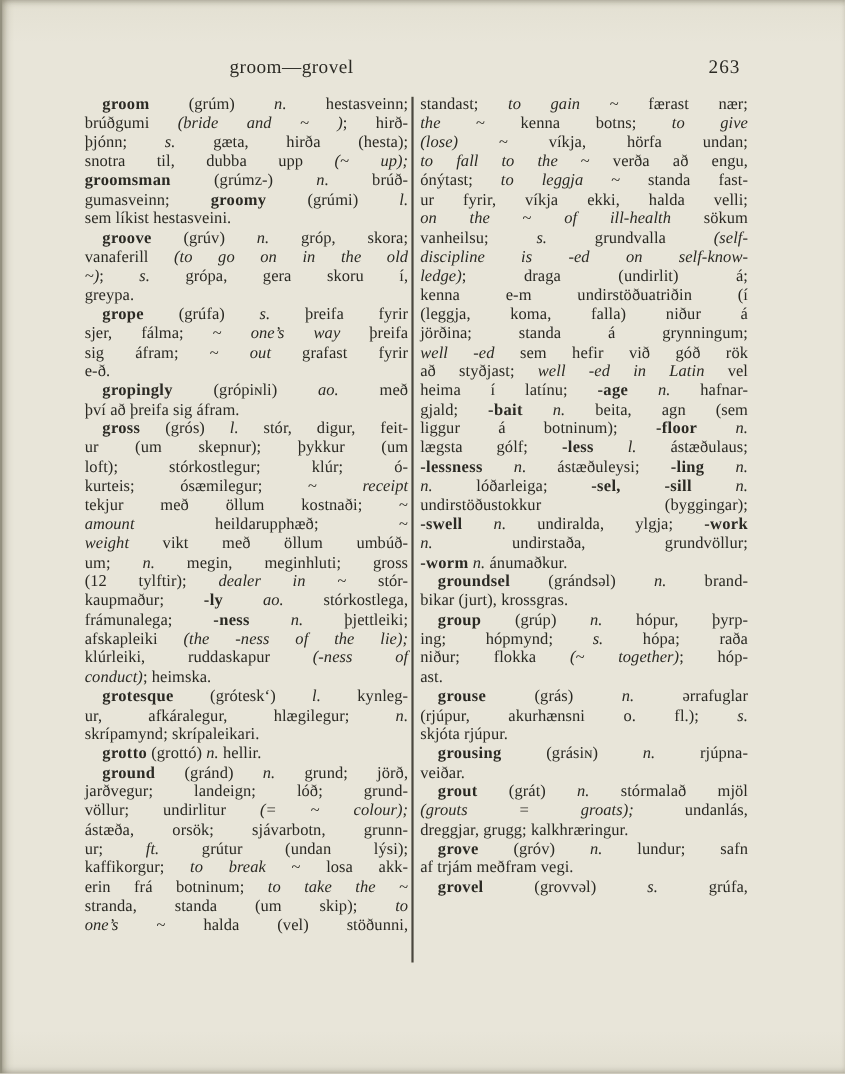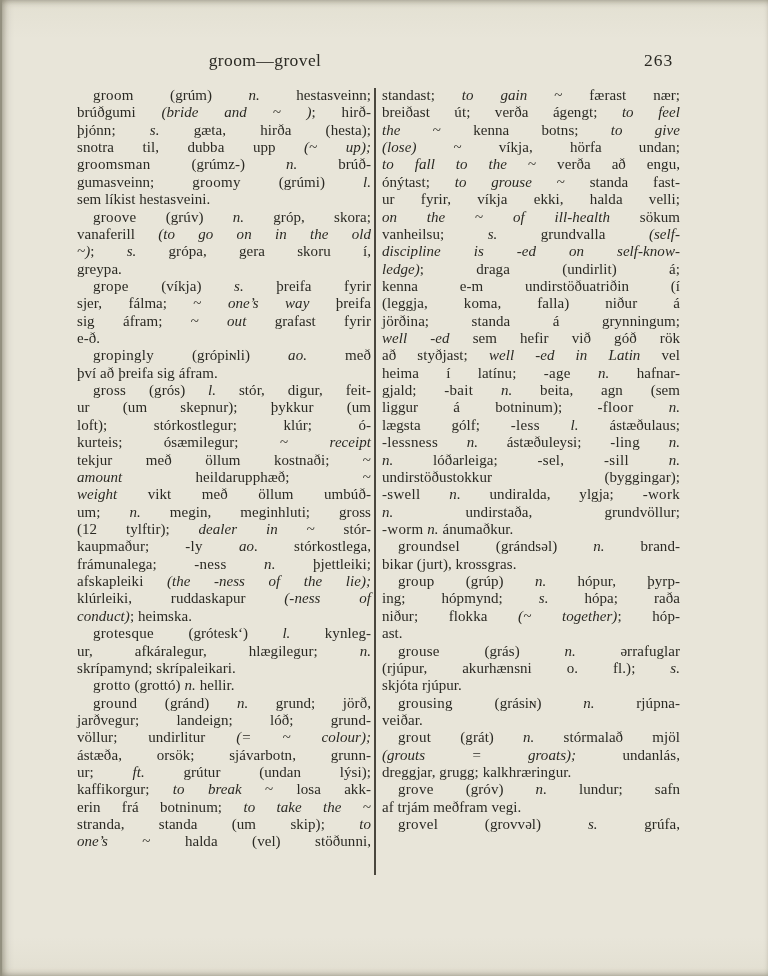--- a/index.html
+++ b/index.html
@@ -40,42 +40,42 @@
     background:var(--rule);
   }
   .tline{
     height:17.36px;line-height:17.36px;font-size:15px;
     text-align:justify;text-align-last:justify;
     white-space:nowrap;overflow:visible;
     letter-spacing:.05px;
   }
   .tline.noj{text-align:center;text-align-last:left;}
   .tline.ind{text-indent:16px;}
-  .bold{font-weight:400;letter-spacing:.3px;}
+  .bold{font-weight:700;letter-spacing:.3px;}
   .ital{font-style:italic;}
 </style>
 </head>
 <body>
 
 <div class="page">
   <div class="guide">groom—grovel</div>
   <div class="pagenum">263</div>
   <div class="col col-left">
       <div class="tline ind"><span class="bold">groom</span><span> (grúm) </span><span class="ital">n.</span><span> hestasveinn;</span></div>
       <div class="tline"><span>brúðgumi </span><span class="ital">(bride and ~ )</span><span>; hirð-</span></div>
       <div class="tline"><span>þjónn; </span><span class="ital">s.</span><span> gæta, hirða (hesta);</span></div>
       <div class="tline"><span>snotra til, dubba upp </span><span class="ital">(~ up);</span></div>
       <div class="tline"><span class="bold">groomsman</span><span> (grúmz-) </span><span class="ital">n.</span><span> brúð-</span></div>
       <div class="tline"><span>gumasveinn; </span><span class="bold">groomy</span><span> (grúmi) </span><span class="ital">l.</span></div>
       <div class="tline noj"><span>sem líkist hestasveini.</span></div>
       <div class="tline ind"><span class="bold">groove</span><span> (grúv) </span><span class="ital">n.</span><span> gróp, skora;</span></div>
       <div class="tline"><span>vanaferill </span><span class="ital">(to go on in the old</span></div>
       <div class="tline"><span class="ital">~)</span><span>; </span><span class="ital">s.</span><span> grópa, gera skoru í,</span></div>
       <div class="tline noj"><span>greypa.</span></div>
-      <div class="tline ind"><span class="bold">grope</span><span> (víkja) </span><span class="ital">s.</span><span> þreifa fyrir</span></div>
+      <div class="tline ind"><span class="bold">grope</span><span> (grúfa) </span><span class="ital">s.</span><span> þreifa fyrir</span></div>
       <div class="tline"><span>sjer, fálma; ~ </span><span class="ital">one’s way</span><span> þreifa</span></div>
       <div class="tline"><span>sig áfram; ~ </span><span class="ital">out</span><span> grafast fyrir</span></div>
       <div class="tline noj"><span>e-ð.</span></div>
       <div class="tline ind"><span class="bold">gropingly</span><span> (grópiɴli) </span><span class="ital">ao.</span><span> með</span></div>
       <div class="tline noj"><span>því að þreifa sig áfram.</span></div>
       <div class="tline ind"><span class="bold">gross</span><span> (grós) </span><span class="ital">l.</span><span> stór, digur, feit-</span></div>
       <div class="tline"><span>ur (um skepnur); þykkur (um</span></div>
       <div class="tline"><span>loft); stórkostlegur; klúr; ó-</span></div>
       <div class="tline"><span>kurteis; ósæmilegur; ~ </span><span class="ital">receipt</span></div>
       <div class="tline"><span>tekjur með öllum kostnaði; ~</span></div>
@@ -98,25 +98,24 @@
       <div class="tline"><span>ástæða, orsök; sjávarbotn, grunn-</span></div>
       <div class="tline"><span>ur; </span><span class="ital">ft.</span><span> grútur (undan lýsi);</span></div>
       <div class="tline"><span>kaffikorgur; </span><span class="ital">to break</span><span> ~ losa akk-</span></div>
       <div class="tline"><span>erin frá botninum; </span><span class="ital">to take the ~</span></div>
       <div class="tline"><span>stranda, standa (um skip); </span><span class="ital">to</span></div>
       <div class="tline"><span class="ital">one’s</span><span> ~ halda (vel) stöðunni,</span></div>
     </div>
   <div class="divider"></div>
   <div class="col col-right">
       <div class="tline"><span>standast; </span><span class="ital">to gain</span><span> ~ færast nær;</span></div>
-      <div class="tline"><span>breiðast út; verða ágengt; </span><span class="ital">to feel</span></div>
       <div class="tline"><span class="ital">the</span><span> ~ kenna botns; </span><span class="ital">to give</span></div>
       <div class="tline"><span class="ital">(lose)</span><span> ~ víkja, hörfa undan;</span></div>
       <div class="tline"><span class="ital">to fall to the</span><span> ~ verða að engu,</span></div>
-      <div class="tline"><span>ónýtast; </span><span class="ital">to grouse</span><span> ~ standa fast-</span></div>
+      <div class="tline"><span>ónýtast; </span><span class="ital">to leggja</span><span> ~ standa fast-</span></div>
       <div class="tline"><span>ur fyrir, víkja ekki, halda velli;</span></div>
       <div class="tline"><span class="ital">on the</span><span> ~ </span><span class="ital">of ill-health</span><span> sökum</span></div>
       <div class="tline"><span>vanheilsu; </span><span class="ital">s.</span><span> grundvalla </span><span class="ital">(self-</span></div>
       <div class="tline"><span class="ital">discipline is -ed on self-know-</span></div>
       <div class="tline"><span class="ital">ledge)</span><span>; draga (undirlit) á;</span></div>
       <div class="tline"><span>kenna e-m undirstöðuatriðin (í</span></div>
       <div class="tline"><span>(leggja, koma, falla) niður á</span></div>
       <div class="tline"><span>jörðina; standa á grynningum;</span></div>
       <div class="tline"><span class="ital">well -ed</span><span> sem hefir við góð rök</span></div>
       <div class="tline"><span>að styðjast; </span><span class="ital">well -ed in Latin</span><span> vel</span></div>

